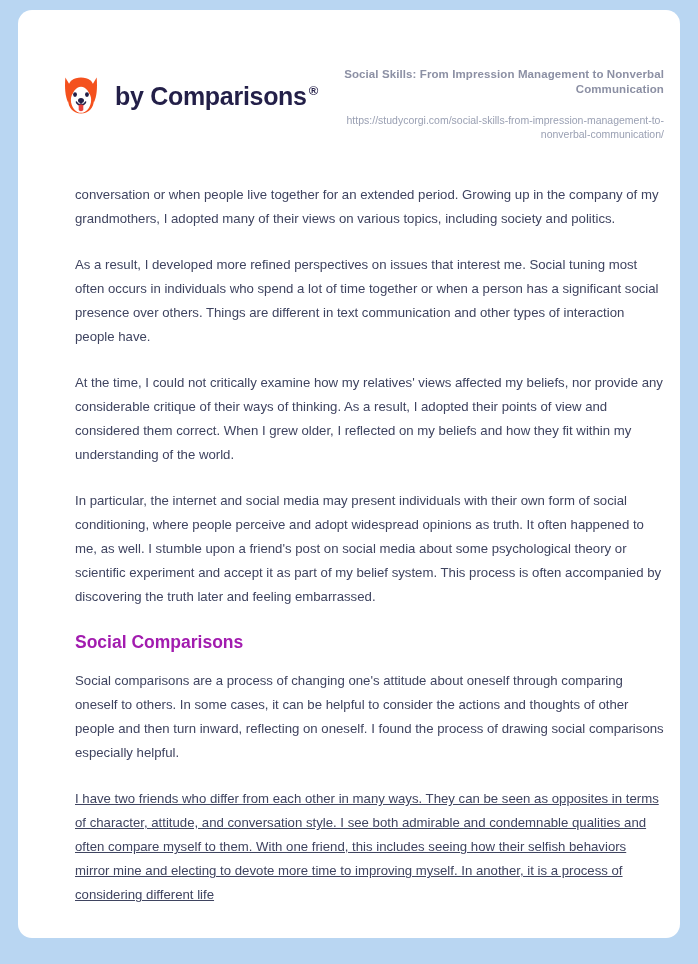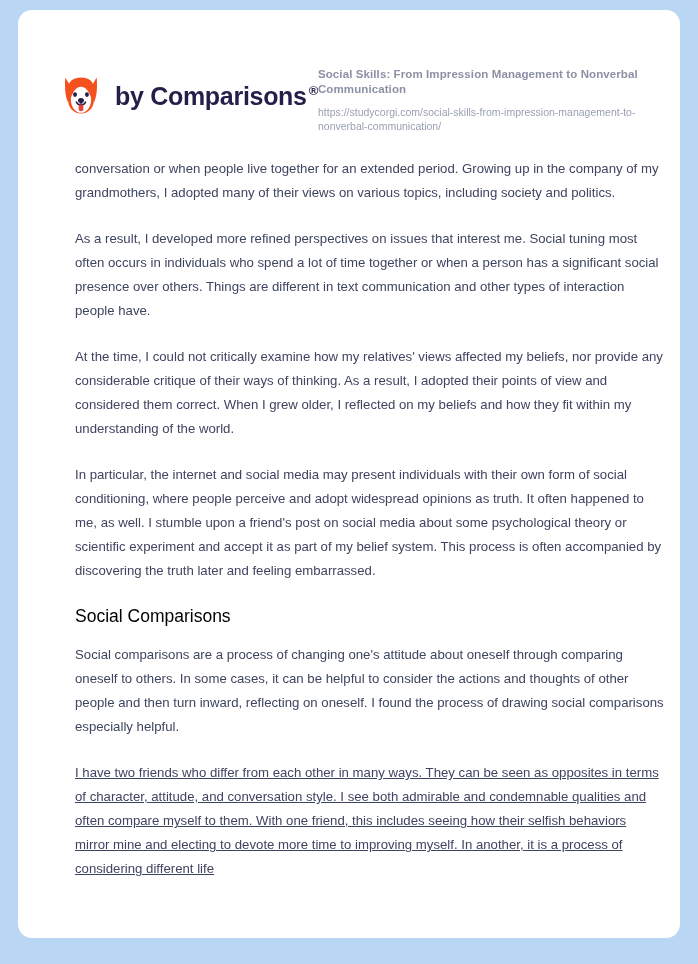--- a/index.html
+++ b/index.html
@@ -59,61 +59,62 @@
 
   .brand-reg {
     font-size: 13px;
     font-weight: bold;
     color: #231f48;
     vertical-align: super;
     margin-left: 2px;
   }
 
   .doc-meta {
+    text-align: right;
     width: 346px;
     flex: 0 0 auto;
     padding-top: 2px;
   }
 
   .doc-title {
     font-size: 11.5px;
     font-weight: bold;
     color: #8c90a4;
     line-height: 1.28;
     letter-spacing: 0.1px;
   }
 
   .doc-url {
     font-size: 10.5px;
     color: #9aa0b3;
     line-height: 1.33;
-    margin-top: 10px;
+    margin-top: 18px;
     word-break: break-word;
   }
 
   
   .doc-body {
     padding: 0 16px 0 57px;
-    margin-top: 23px;
+    margin-top: 41px;
   }
 
   .para {
     font-size: 13.2px;
     line-height: 24px;
     color: #3f4460;
     margin-bottom: 22px;
     text-align: left;
   }
 
   .para:last-child { margin-bottom: 0; text-decoration: underline; }
 
   .section-heading {
     font-size: 17.5px;
-    font-weight: normal;
-    color: #000000;
+    font-weight: bold;
+    color: #a21caf;
     line-height: 1.3;
     margin: 20px 0 15px 0;
   }
 </style>
 </head>
 <body>
 
 <div class="page-card">
 
   <div class="doc-header">

